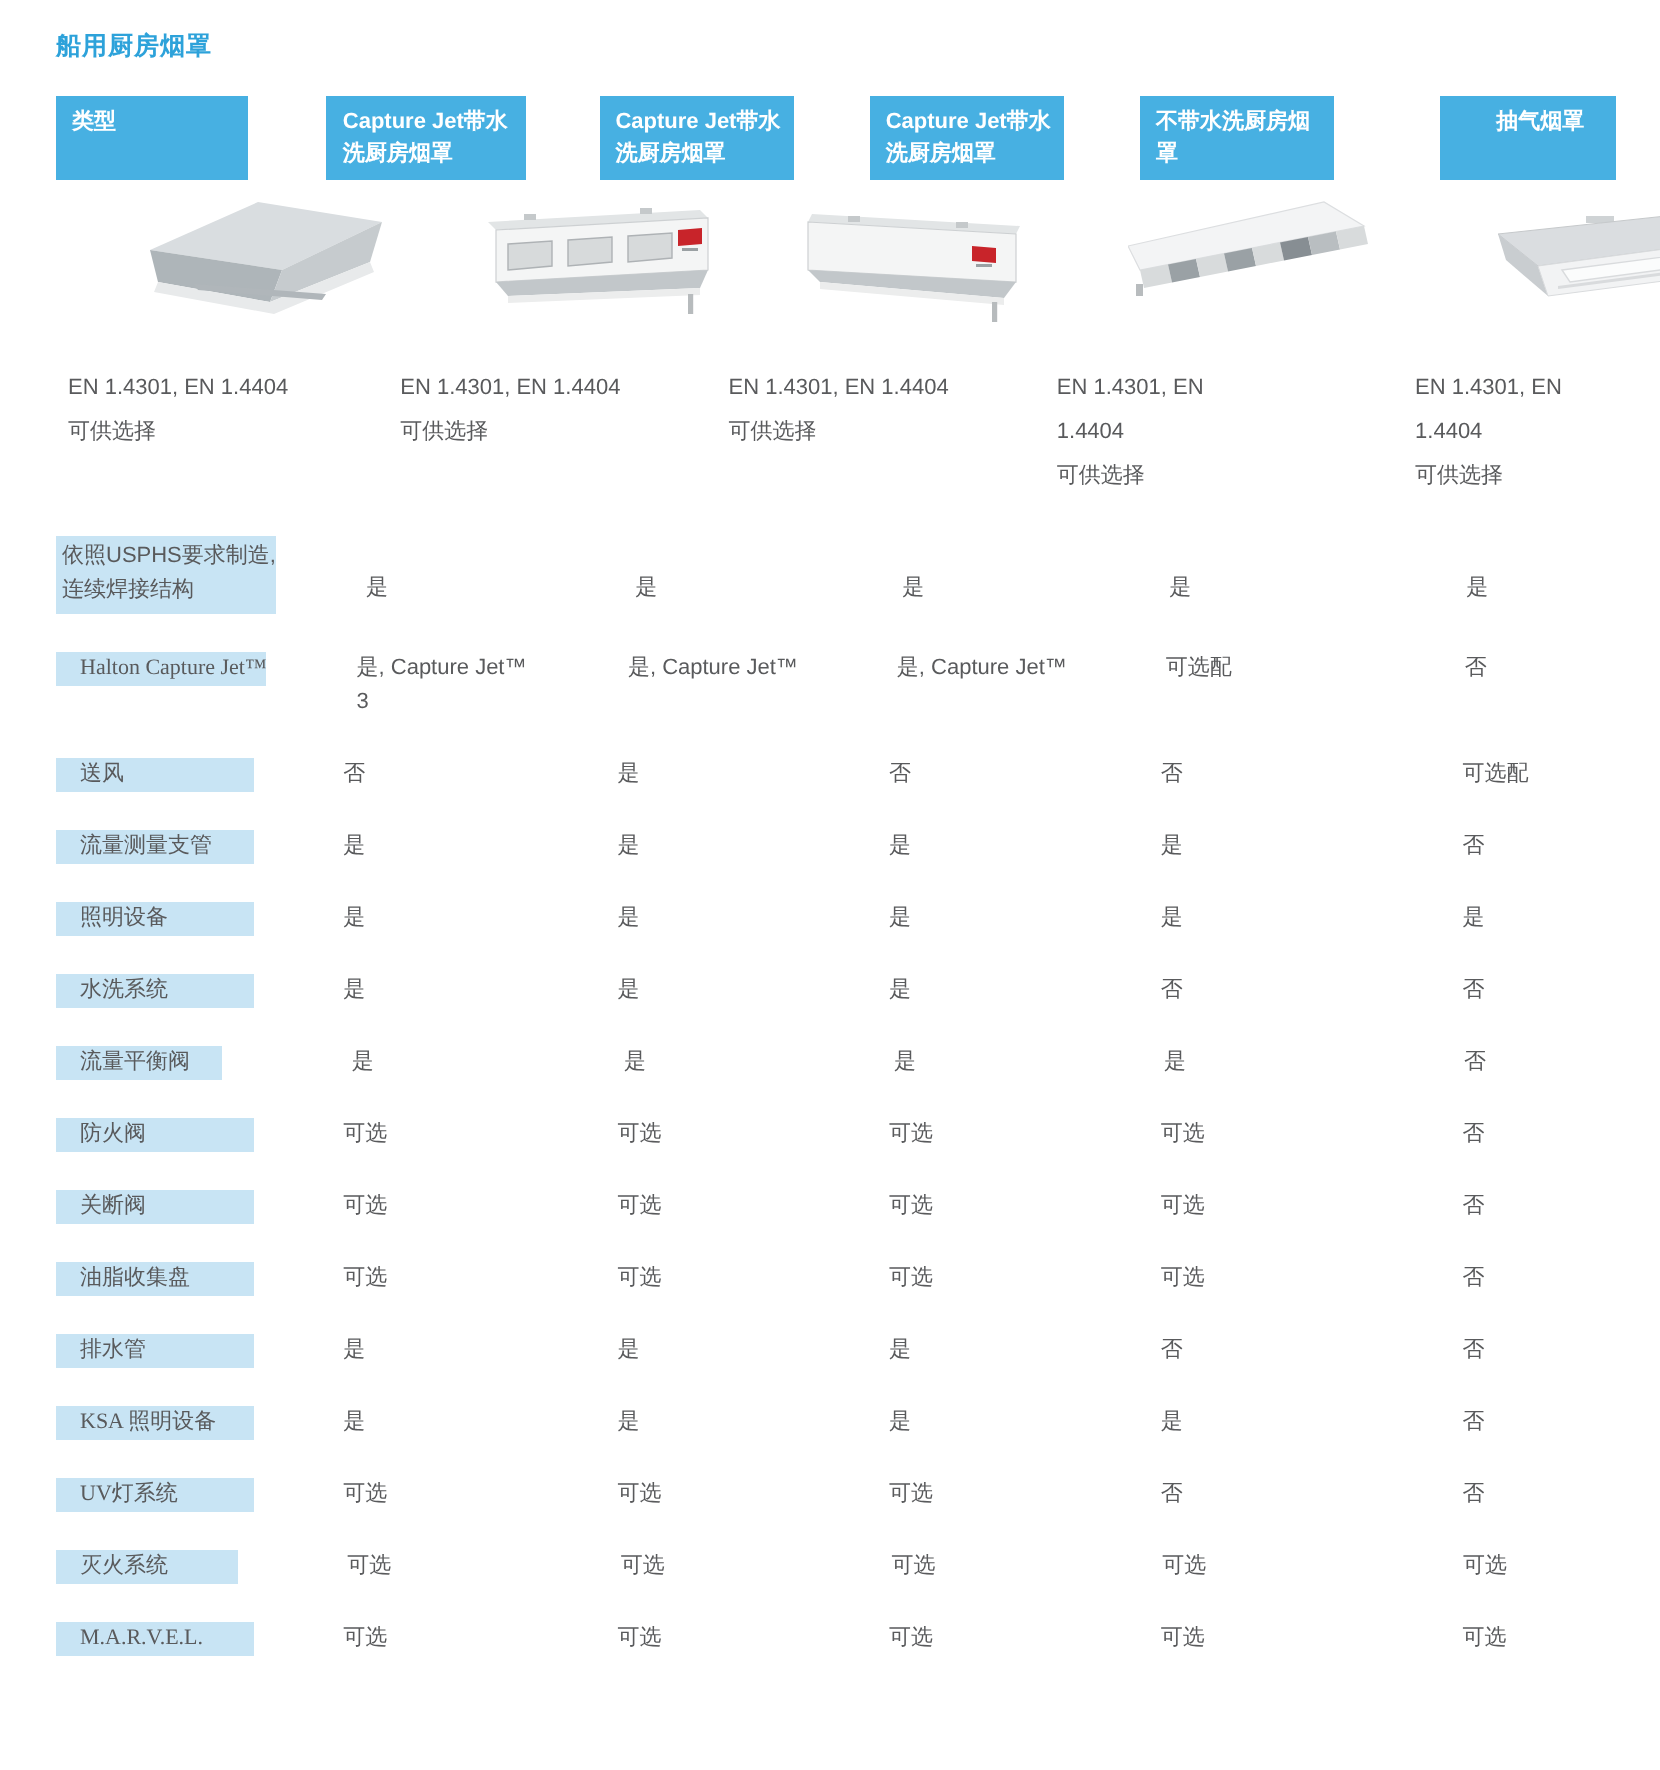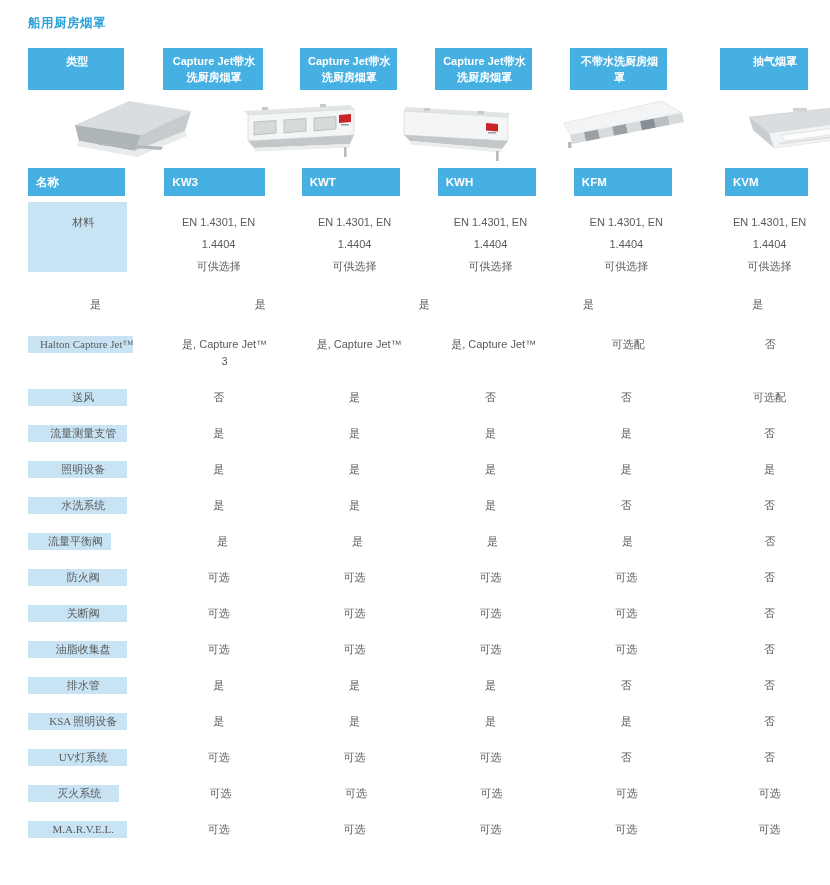--- a/index.html
+++ b/index.html
@@ -1,18 +1,18 @@
 <!DOCTYPE html>
 <html><head>
 <meta charset="utf-8">
 <style>
   * { box-sizing: border-box; }
   html,body { margin:0; padding:0; background:#ffffff; }
   body { width:830px; height:885px; font-family:"Liberation Sans", sans-serif; color:#595a5c; }
-  .page { position:relative; width:830px; height:885px; overflow:hidden;text-align:center; }
+  .page { position:relative; width:830px; height:885px; overflow:hidden; }
   .title { position:absolute; left:28px; top:15px; font-size:12.5px; font-weight:bold; color:#2da2da; letter-spacing:0.5px; }
   .tbl { position:absolute; left:28px; top:48px; width:780px; }
   .row { display:flex;gap:32px; }
   .c0 { width:127px; margin-right:7px; }
   .c1 { width:131px; margin-right:5px; }
   .c2 { width:128px; margin-right:6px; }
   .c3 { width:128px; margin-right:6px; }
   .c4 { width:128px; margin-right:21px; }
   .c5 { width:108px; margin-right:0; }
 
@@ -118,46 +118,39 @@
           <rect x="48" y="13" width="14" height="3.5" fill="#cfd3d5"></rect>
           <polygon points="4,22 88,13 106,27 24,38" fill="#dadde0" stroke="#c6c9cb" stroke-width="0.5"></polygon>
           <polygon points="4,22 24,38 29,53 8,35" fill="#c9cdd0"></polygon>
           <polygon points="24,38 106,27 106,43 29,53" fill="#f2f3f4" stroke="#d9dbdd" stroke-width="0.5"></polygon>
           <polygon points="36,40 98,32 100,38 40,46" fill="#fbfcfc" stroke="#d9dbdd" stroke-width="0.7"></polygon>
           <polygon points="34,48 100,39.5 100,41 34,49.5" fill="#d9dbdd"></polygon>
         </svg>
       </div>
     </div>
 
-    <div class="row name-row">
-      <div class="c0 ncell">名称</div>
-      <div class="c1 ncell">KW3</div>
-      <div class="c2 ncell">KWT</div>
-      <div class="c3 ncell">KWH</div>
-      <div class="c4 ncell">KFM</div>
-      <div class="c5 ncell">KVM</div>
-    </div>
 
     <div>
         <div class="row body-row row-material">
-    <div class="c0 lbl">材料</div>
     <div class="c1 val">EN 1.4301, EN 1.4404
 可供选择</div>
     <div class="c2 val">EN 1.4301, EN 1.4404
 可供选择</div>
     <div class="c3 val">EN 1.4301, EN 1.4404
 可供选择</div>
     <div class="c4 val">EN 1.4301, EN
 1.4404
 可供选择</div>
     <div class="c5 val">EN 1.4301, EN
 1.4404
 可供选择</div>
   </div>
         <div class="row body-row row-usphs">
+    <div class="c0 lbl">依照USPHS要求制造,
+连续焊接结构</div>
     <div class="c1 val">是</div>
     <div class="c2 val">是</div>
     <div class="c3 val">是</div>
     <div class="c4 val">是</div>
     <div class="c5 val">是</div>
   </div>
         <div class="row body-row row-feature">
     <div class="c0 lbl">Halton Capture Jet™</div>
     <div class="c1 val">是, Capture Jet™ 3</div>
     <div class="c2 val">是, Capture Jet™</div>

